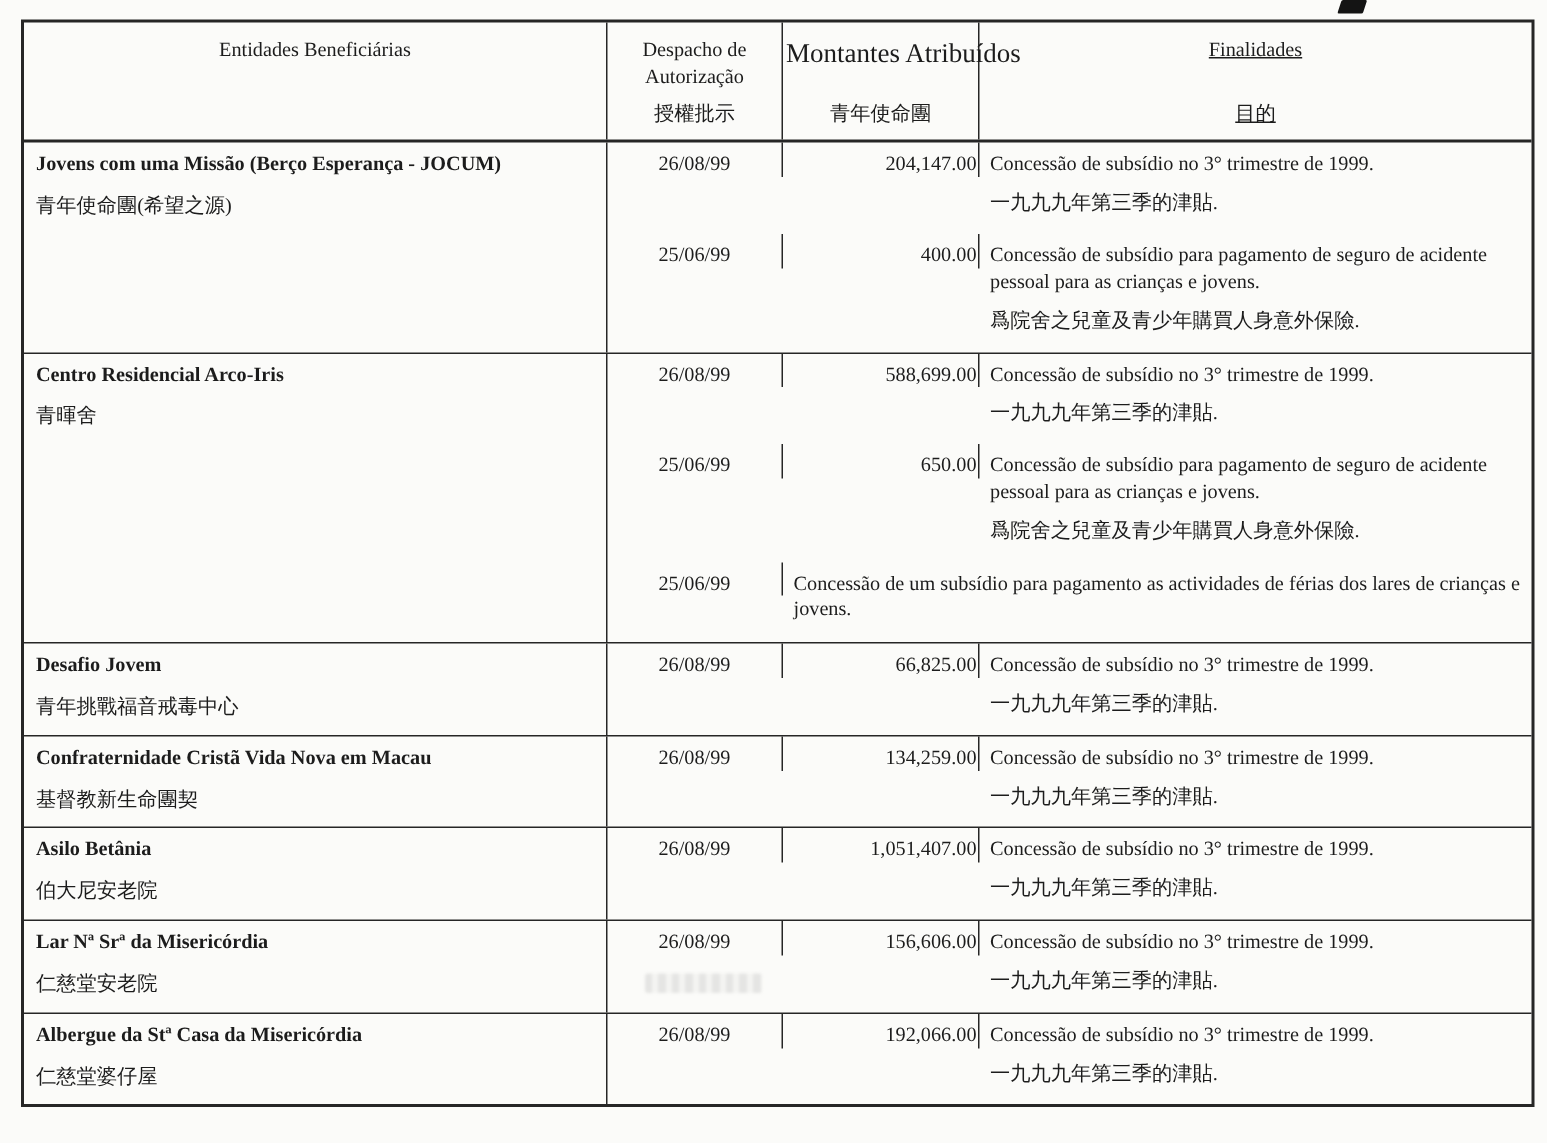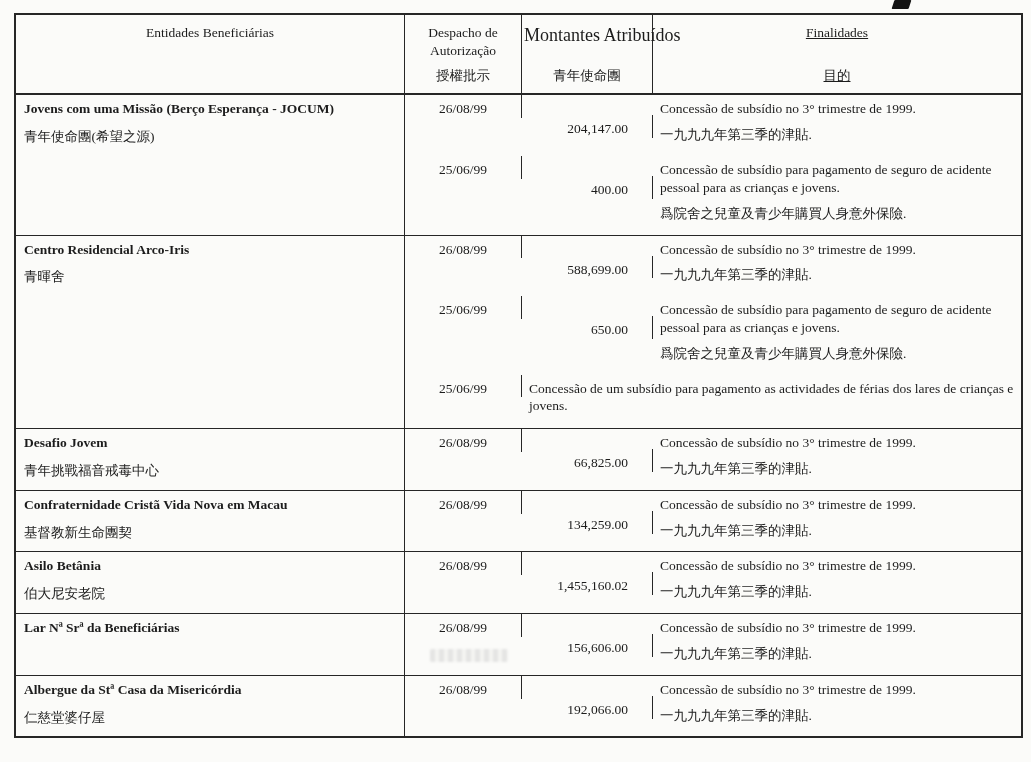--- a/index.html
+++ b/index.html
@@ -50,21 +50,21 @@
   
   .entity-row { display:flex; align-items:stretch; border-bottom:1px solid #262626; }
   .entity-row:last-child { border-bottom:none; }
   .col-entity { width:389px; border-right:1px solid #262626; padding:5px 6px 6px 8px; }
   .entity-pt { margin-bottom:10px;font-weight:bold; }
 
   .grants { flex:1; display:flex; flex-direction:column; }
   .grant-row { display:flex; align-items:flex-start;font-family:Liberation Serif, serif; }
   .grant-row:last-child { flex:1; }
   .g-date  { width:117px; border-right:1px solid #262626; text-align:center; padding-top:5px; }
-  .g-amount{ width:131px; border-right:1px solid #262626; text-align:right; padding:5px 24px 0 2px;margin-top:20px; }
+  .g-amount{ width:131px; border-right:1px solid #262626; text-align:right; padding:5px 1px 0 2px; }
   .g-purpose { flex:1; padding:5px 6px 5px 7px; }
   .purpose-pt { margin-bottom:8px; }
   .purpose-zh { margin-bottom:7px; }
 </style>
 </head>
 <body>
 
 <div class="page">
 
   <div class="scan-mark"></div>
@@ -185,32 +185,33 @@
   </div>
 
   <div class="entity-row">
     <div class="col-entity">
       <div class="entity-pt">Asilo Betânia</div>
       <div class="entity-zh">伯大尼安老院</div>
     </div>
     <div class="grants">
   <div class="grant-row">
     <div class="g-date">26/08/99</div>
-    <div class="g-amount">1,455,160.02</div>
-    <div class="g-purpose">
-      <div class="purpose-pt">Concessão de subsídio no 3° trimestre de 1999.</div>
-      <div class="purpose-zh">一九九九年第三季的津貼.</div>
-    </div>
-  </div>
-</div>
-  </div>
-
-  <div class="entity-row">
-    <div class="col-entity">
-      <div class="entity-pt">Lar Nª Srª da Beneficiárias</div>
+    <div class="g-amount">1,051,407.00</div>
+    <div class="g-purpose">
+      <div class="purpose-pt">Concessão de subsídio no 3° trimestre de 1999.</div>
+      <div class="purpose-zh">一九九九年第三季的津貼.</div>
+    </div>
+  </div>
+</div>
+  </div>
+
+  <div class="entity-row">
+    <div class="col-entity">
+      <div class="entity-pt">Lar Nª Srª da Misericórdia</div>
+      <div class="entity-zh">仁慈堂安老院</div>
     </div>
     <div class="grants">
   <div class="grant-row">
     <div class="g-date">26/08/99</div>
     <div class="g-amount">156,606.00</div>
     <div class="g-purpose">
       <div class="purpose-pt">Concessão de subsídio no 3° trimestre de 1999.</div>
       <div class="purpose-zh">一九九九年第三季的津貼.</div>
     </div>
   </div>

